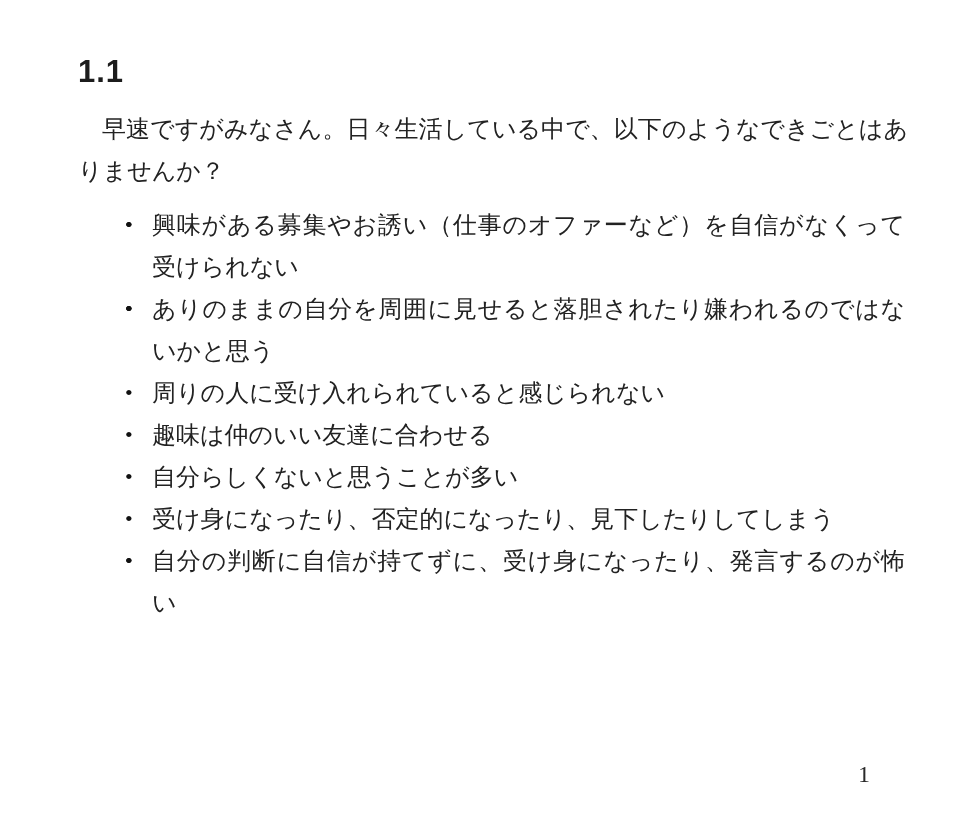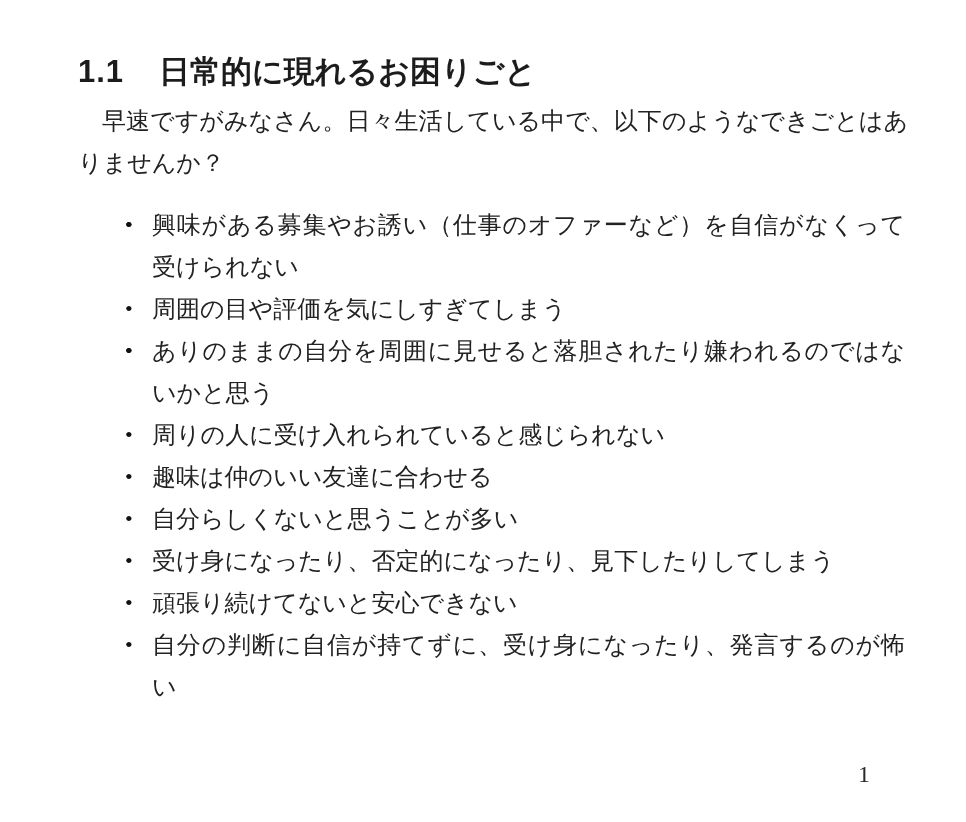--- a/index.html
+++ b/index.html
@@ -34,21 +34,21 @@
     white-space: nowrap;
     text-align: right;
   }
   .section-number {
     margin-right: 35px;
     letter-spacing: 1px;
   }
   .intro-paragraph {
     position: absolute;
     left: 78px;
-    top: 100px;
+    top: 108px;
     width: 830px;
     margin: 0;
     font-size: 24px;
     line-height: 42px;
     text-indent: 24px;
     text-align: justify;
     color: #222222;
   }
   .trouble-list {
     position: absolute;
@@ -84,36 +84,34 @@
     color: #2a2a2a;
   }
 </style>
 </head>
 <body>
 
 <div class="page">
 
   <h2 class="section-heading">
     <span class="section-number">1.1</span>
-    <span class="section-title">日常的に現れるお困りごと</span>
   </h2>
 
   <p class="intro-paragraph">早速ですがみなさん。日々生活している中で、以下のようなできごとはありませんか？</p>
 
   <ul class="trouble-list">
     <li>
       <span class="bullet-marker">•</span>
     </li>
     <li>
       <span class="bullet-marker">•</span>
       <span class="li-text">興味がある募集やお誘い（仕事のオファーなど）を自信がなくって受けられない</span>
     </li>
     <li>
       <span class="bullet-marker">•</span>
-      <span class="li-text">周囲の目や評価を気にしすぎてしまう</span>
     </li>
     <li>
       <span class="bullet-marker">•</span>
     </li>
     <li>
       <span class="bullet-marker">•</span>
       <span class="li-text">ありのままの自分を周囲に見せると落胆されたり嫌われるのではないかと思う</span>
     </li>
     <li>
       <span class="bullet-marker">•</span>
@@ -126,21 +124,20 @@
     <li>
       <span class="bullet-marker">•</span>
       <span class="li-text">自分らしくないと思うことが多い</span>
     </li>
     <li>
       <span class="bullet-marker">•</span>
       <span class="li-text">受け身になったり、否定的になったり、見下したりしてしまう</span>
     </li>
     <li>
       <span class="bullet-marker">•</span>
-      <span class="li-text">頑張り続けてないと安心できない</span>
     </li>
     <li>
       <span class="bullet-marker">•</span>
       <span class="li-text">自分の判断に自信が持てずに、受け身になったり、発言するのが怖い</span>
     </li>
   </ul>
 
   <div class="page-number">1</div>
 
 </div>

